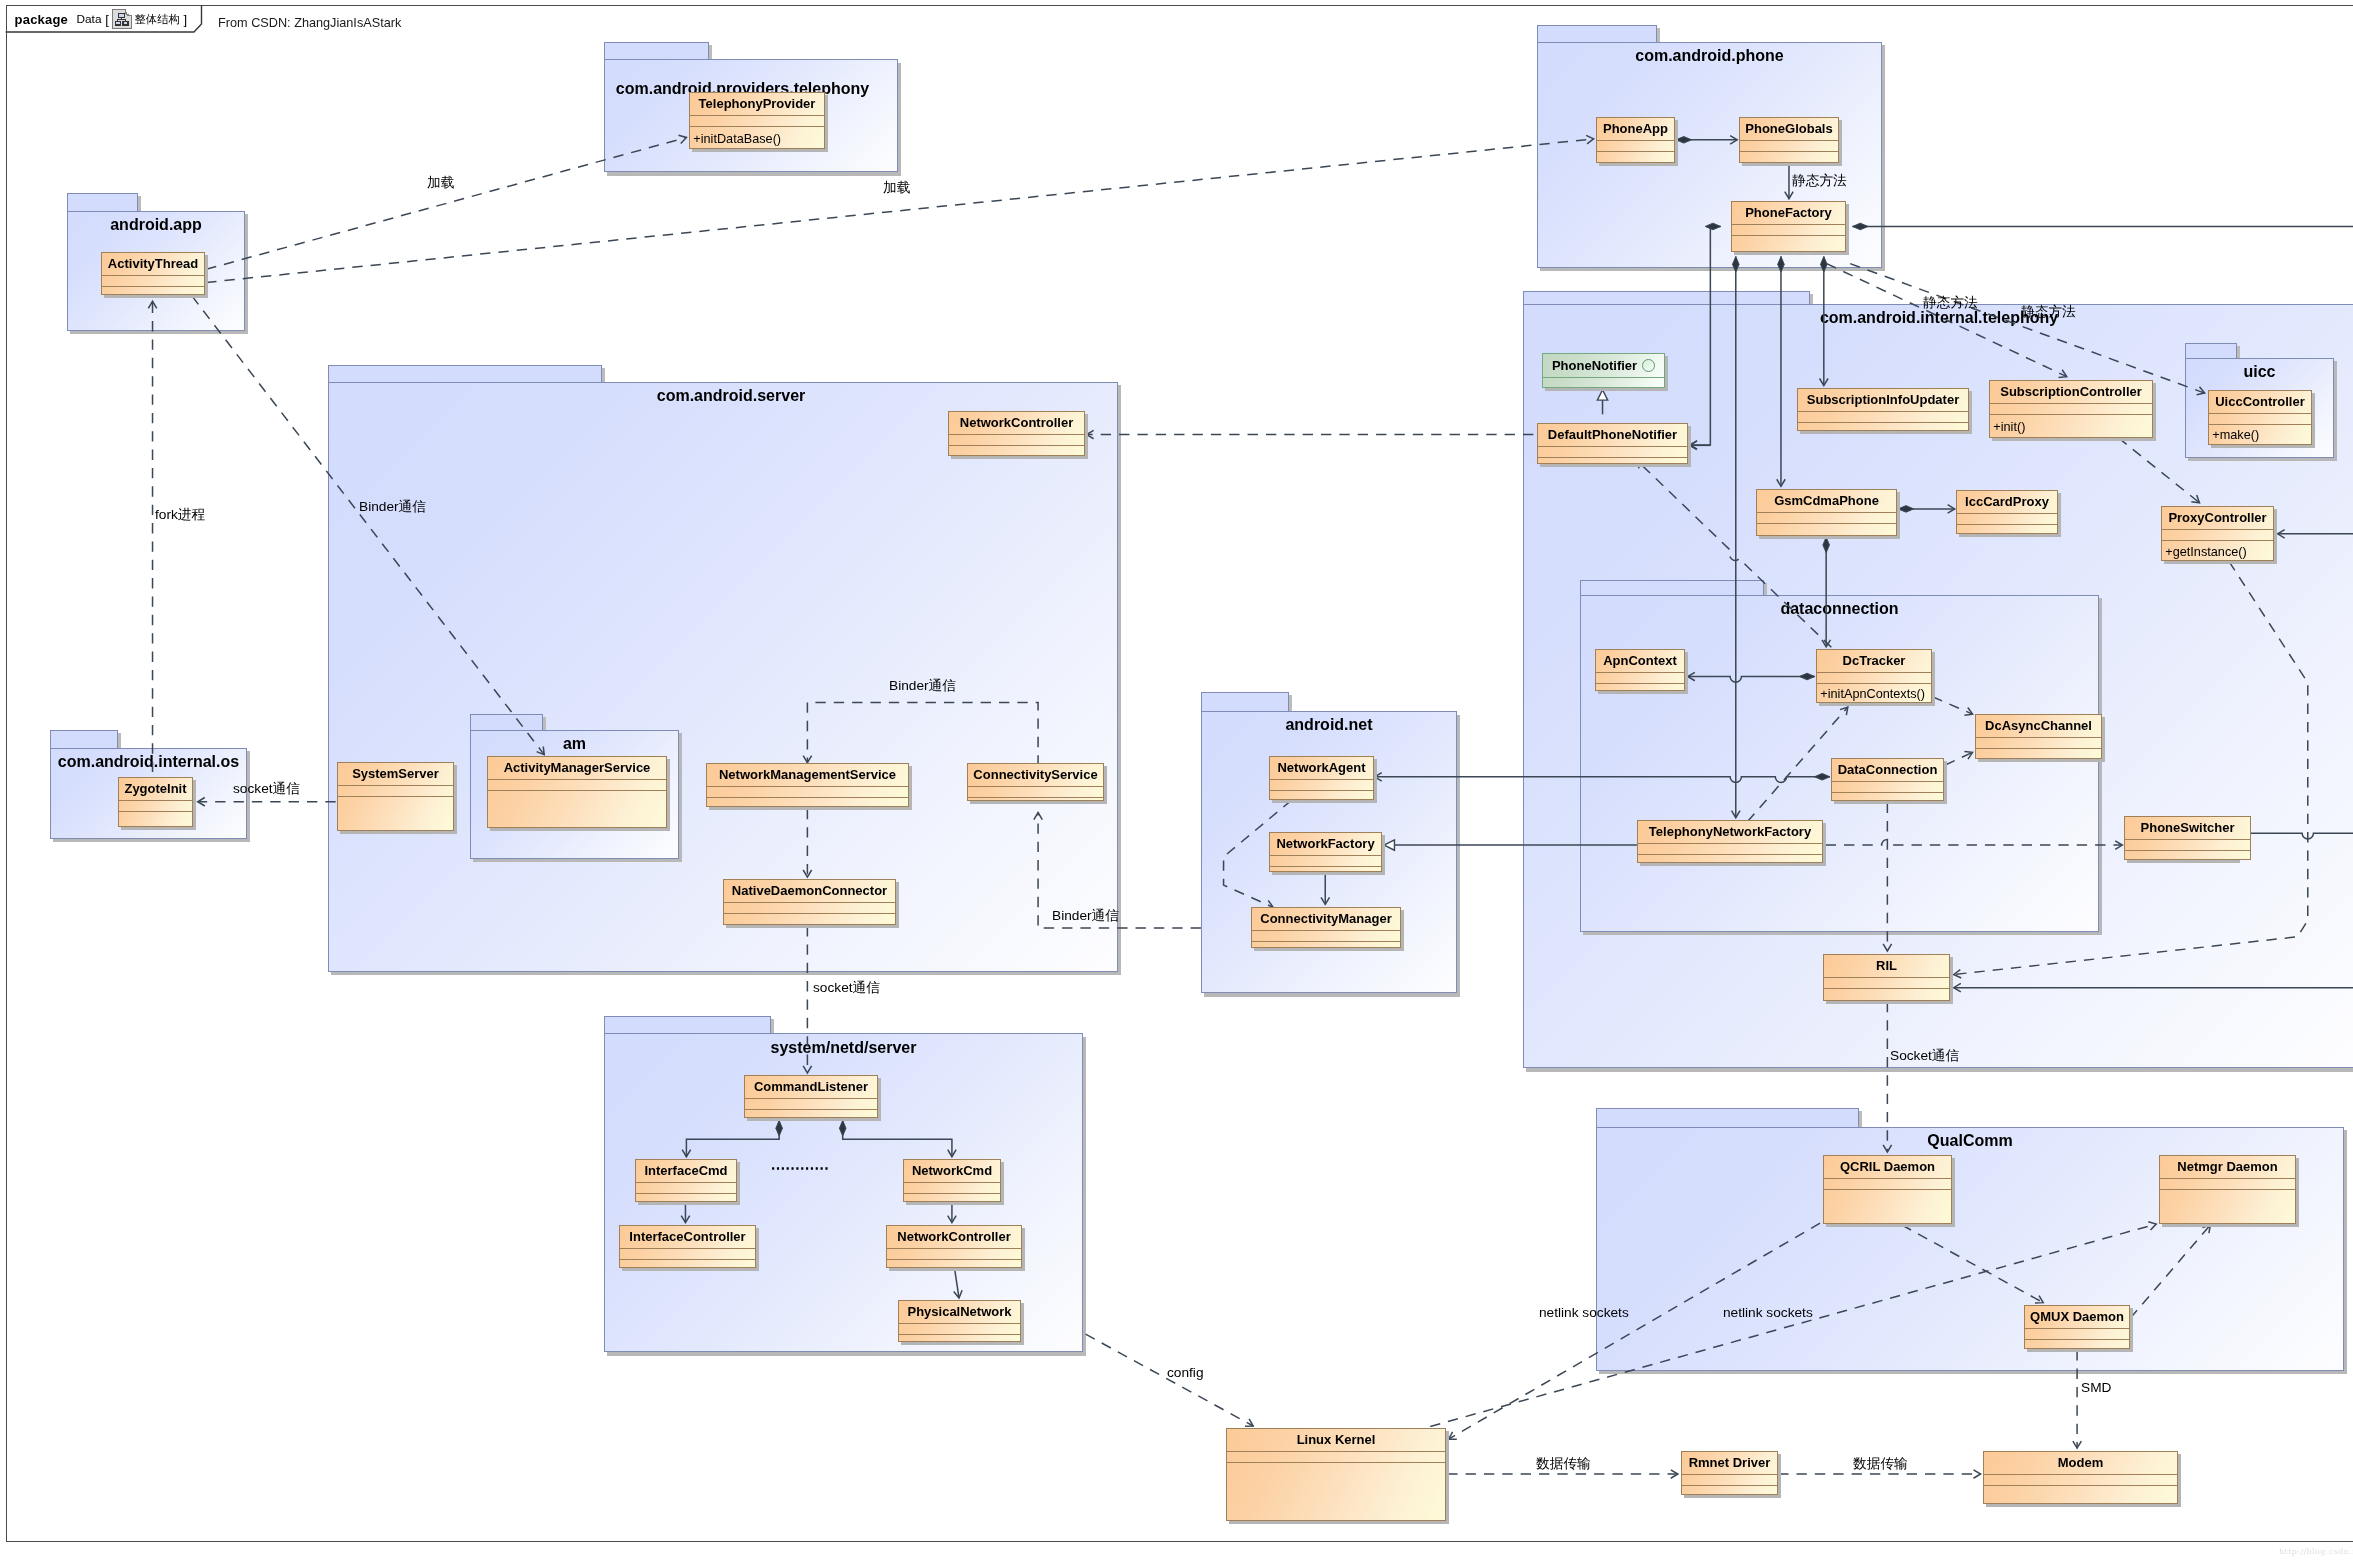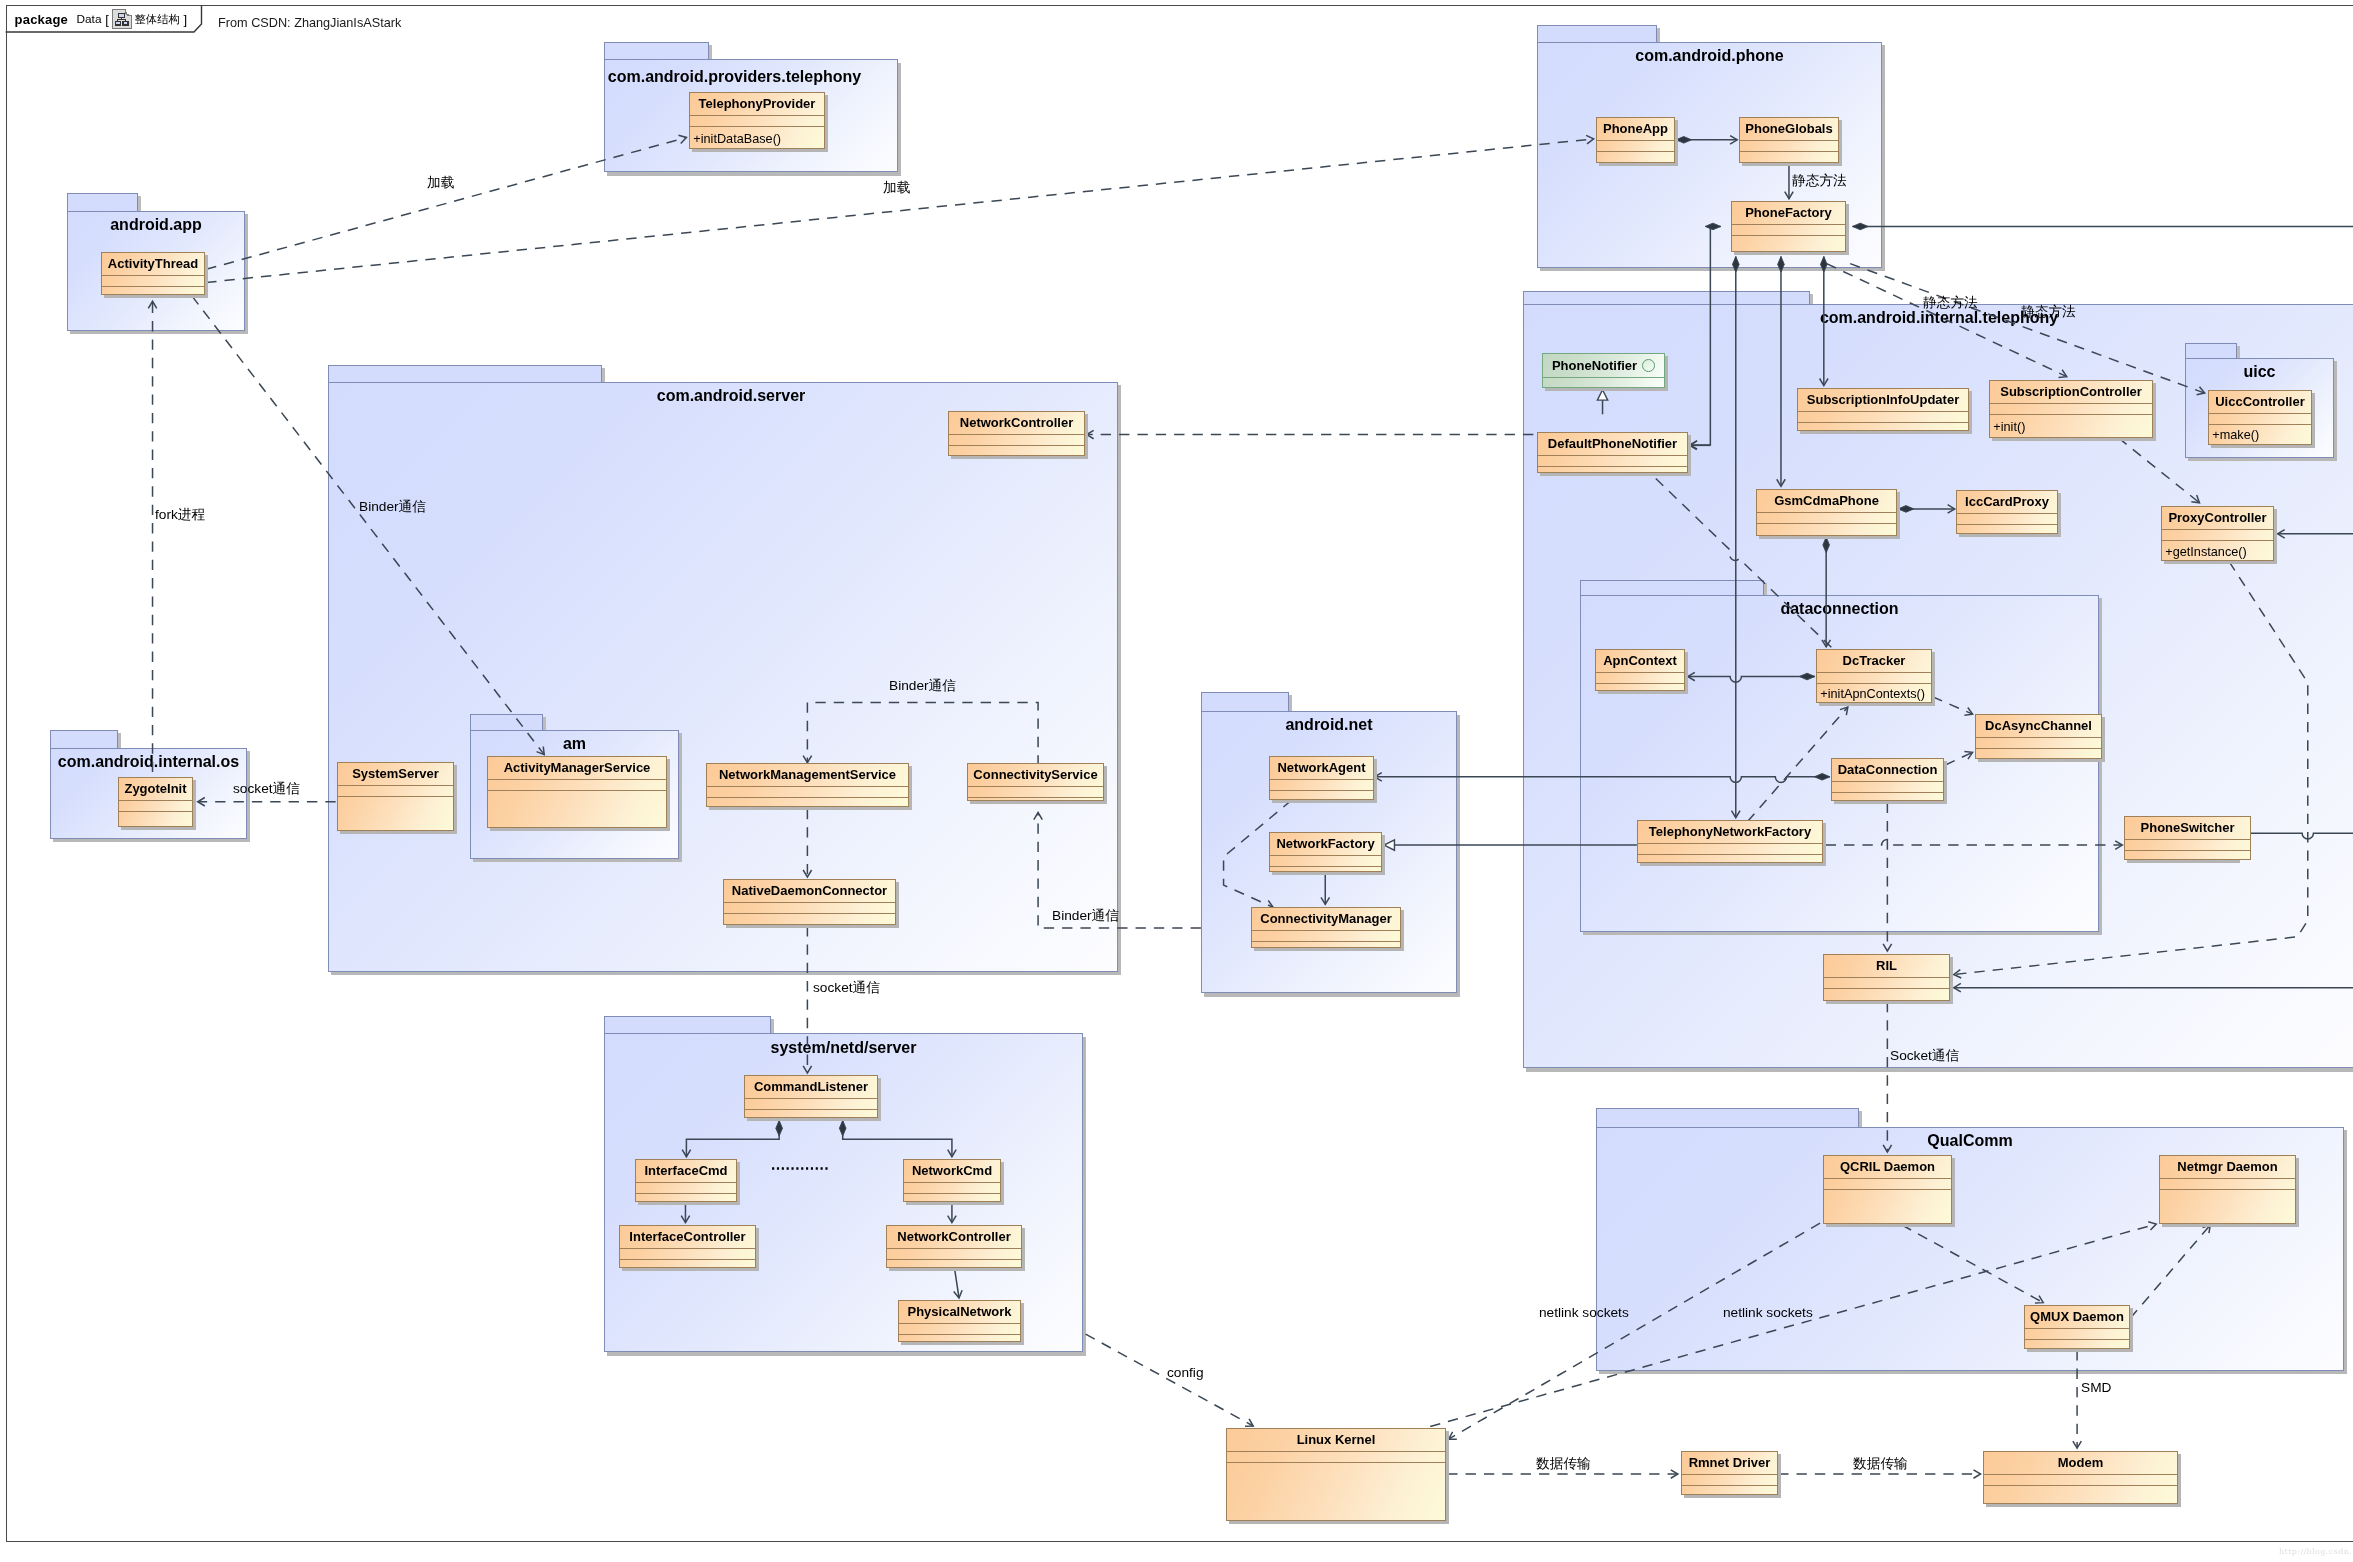--- a/index.html
+++ b/index.html
@@ -92,21 +92,21 @@
         <div class="pkg-body-sh" style="left: 3.3px; top: 21px; width: 178px; height: 120px;"></div>
         <div class="pkg-tab" style="width: 71px; height: 19px;"></div>
         <div class="pkg-body" style="left: 0px; top: 18px; width: 178px; height: 120px;"></div>
         <div class="pkg-title" style="left: 0px; top: 24px; width: 178px;">android.app</div>
       </div>
       <div class="pkg" style="left: 604px; top: 42px; width: 300px; height: 136px;">
         <div class="pkg-tab-sh" style="left: 3.3px; top: 3.3px; width: 105px; height: 17.4px;"></div>
         <div class="pkg-body-sh" style="left: 3.3px; top: 21px; width: 294px; height: 113px;"></div>
         <div class="pkg-tab" style="width: 105px; height: 18.4px;"></div>
         <div class="pkg-body" style="left: 0px; top: 17.4px; width: 294px; height: 113px;"></div>
-        <div class="pkg-title" style="left: 0px; top: 27px; width: 261px;">com.android.providers.telephony</div>
+        <div class="pkg-title" style="left: 0px; top: 39px; width: 261px; padding-left: 8px;">com.android.providers.telephony</div>
       </div>
       <div class="pkg" style="left: 1537px; top: 25px; width: 350px; height: 249px;">
         <div class="pkg-tab-sh" style="left: 3.3px; top: 3.3px; width: 120px; height: 17px;"></div>
         <div class="pkg-body-sh" style="left: 3.3px; top: 20px; width: 345px; height: 226px;"></div>
         <div class="pkg-tab" style="width: 120px; height: 18px;"></div>
         <div class="pkg-body" style="left: 0px; top: 17px; width: 345px; height: 226px;"></div>
         <div class="pkg-title" style="left: 0px; top: 23px; width: 345px;">com.android.phone</div>
       </div>
       <div class="pkg" style="left: 50px; top: 730px; width: 203px; height: 115px;">
         <div class="pkg-tab-sh" style="left: 3.3px; top: 3.3px; width: 68px; height: 18px;"></div>
@@ -707,21 +707,21 @@
       <div class="cls" style="left: 898px; top: 1300px; width: 127px; height: 46px;">
         <div class="cls-sh" style="left: 3.3px; top: 3.3px; width: 123px; height: 42px;"></div>
         <div class="cls-box" style="width: 123px; height: 42px;">
           <div class="cls-title" style="height: 21.7px;">PhysicalNetwork</div>
           <div class="cls-sep"></div>
           <div class="cls-comp" style="height: 10.8px;"></div>
           <div class="cls-sep"></div>
           <div class="cls-comp" style="height: 8px;"></div>
         </div>
       </div>
-      <div class="cls" style="left: 1537px; top: 432px; width: 122px; height: 45px;">
+      <div class="cls" style="left: 1537px; top: 423px; width: 122px; height: 45px;">
         <div class="cls-sh" style="left: 3.3px; top: 3.3px; width: 151px; height: 41px;"></div>
         <div class="cls-box" style="width: 151px; height: 41px;">
           <div class="cls-title" style="height: 21.7px;">DefaultPhoneNotifier</div>
           <div class="cls-sep"></div>
           <div class="cls-comp" style="height: 10.8px;"></div>
           <div class="cls-sep"></div>
           <div class="cls-comp" style="height: 6.6px;"></div>
         </div>
       </div>
       <div class="cls" style="left: 1797px; top: 388px; width: 176px; height: 47px;">

